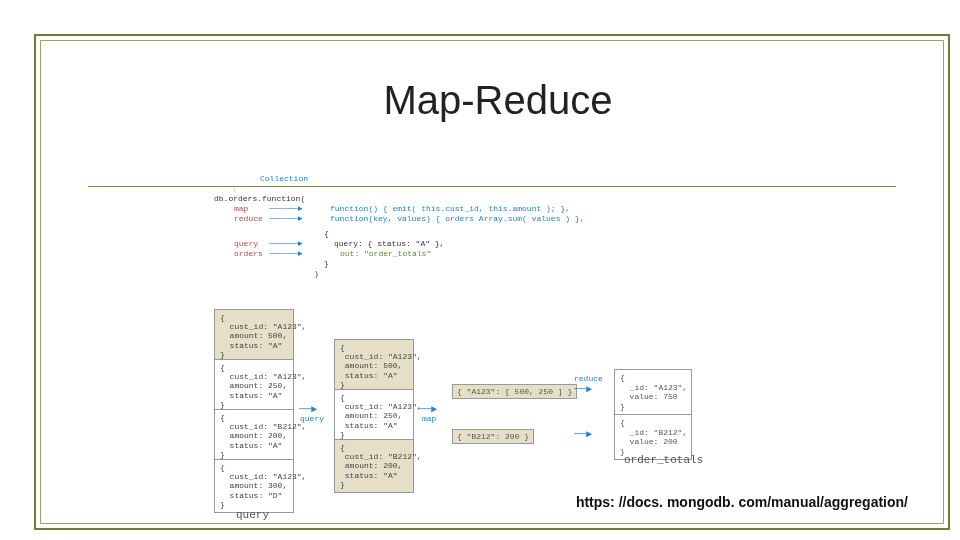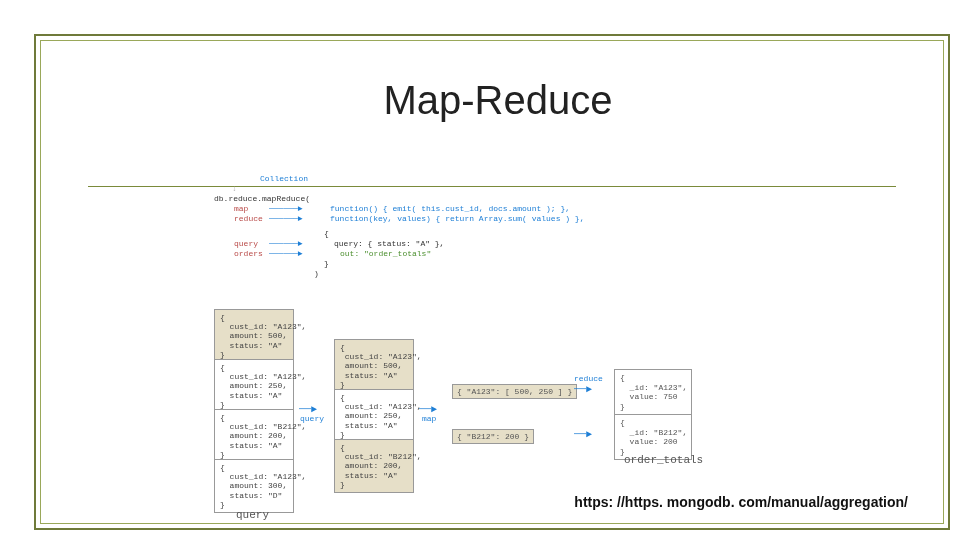--- a/index.html
+++ b/index.html
@@ -149,29 +149,29 @@
 <div class="outer-frame"></div>
 <div class="inner-frame"></div>
 
 <h1 class="title">Map-Reduce</h1>
 <div class="divider"></div>
 
 <div class="diagram">
 
   <div class="collection-label">Collection</div>
   <div class="collection-arrow">↓</div>
-  <div class="call-line">db.reduce.mapReduce(</div>
+  <div class="call-line">db.orders.function(</div>
 
   <div class="label-col" style="top:30px">map</div>
   <div class="larrow" style="top:30px;left:55px">──────►</div>
-  <div class="code-col" style="top:30px"><span class="hl-func">function() { emit( this.cust_id, docs.amount ); },</span></div>
+  <div class="code-col" style="top:30px"><span class="hl-func">function() { emit( this.cust_id, this.amount ); },</span></div>
 
   <div class="label-col" style="top:40px">reduce</div>
   <div class="larrow" style="top:40px;left:55px">──────►</div>
-  <div class="code-col" style="top:40px"><span class="hl-func">function(key, values) { return Array.sum( values ) },</span></div>
+  <div class="code-col" style="top:40px"><span class="hl-func">function(key, values) { orders Array.sum( values ) },</span></div>
 
   <div class="code-col" style="top:55px">{</div>
 
   <div class="label-col" style="top:65px">query</div>
   <div class="larrow" style="top:65px;left:55px">──────►</div>
   <div class="code-col" style="top:65px;left:120px">query: { status: "A" },</div>
 
   <div class="label-col" style="top:75px">orders</div>
   <div class="larrow" style="top:75px;left:55px">──────►</div>
   <div class="code-col" style="top:75px;left:120px"><span class="hl-str">out: "order_totals"</span></div>
@@ -235,13 +235,13 @@
   value: 750
 }</div>
   <div class="resbox" style="top:240px;left:400px;width:78px">{
   _id: "B212",
   value: 200
 }</div>
   <div class="col-label" style="top:280px;left:410px">order_totals</div>
 
 </div>
 
-<div class="footer-url">https: //https. mongodb. com/manual/aggregation/</div>
+<div class="footer-url">https: //docs. mongodb. com/manual/aggregation/</div>
 
 </body></html>

